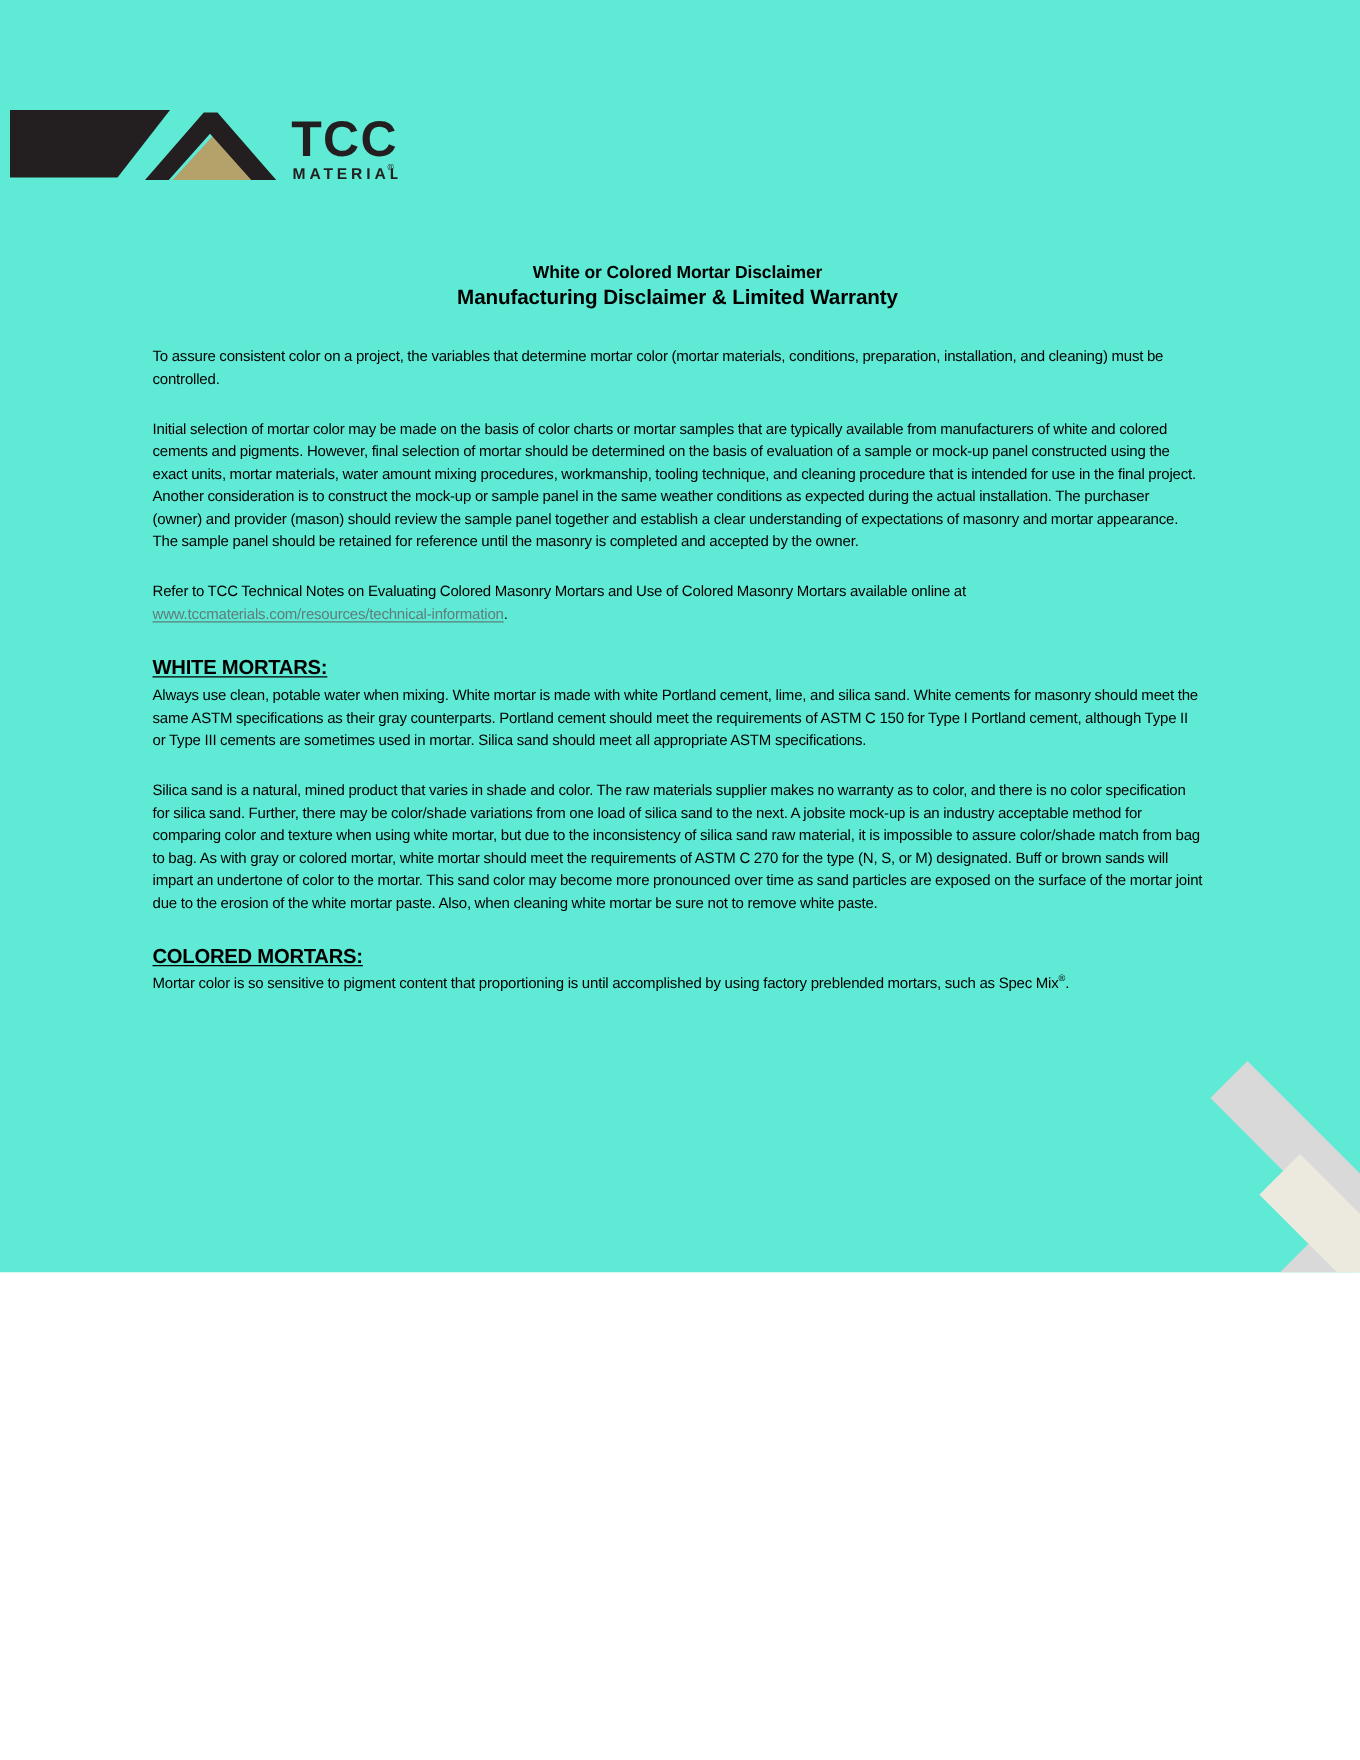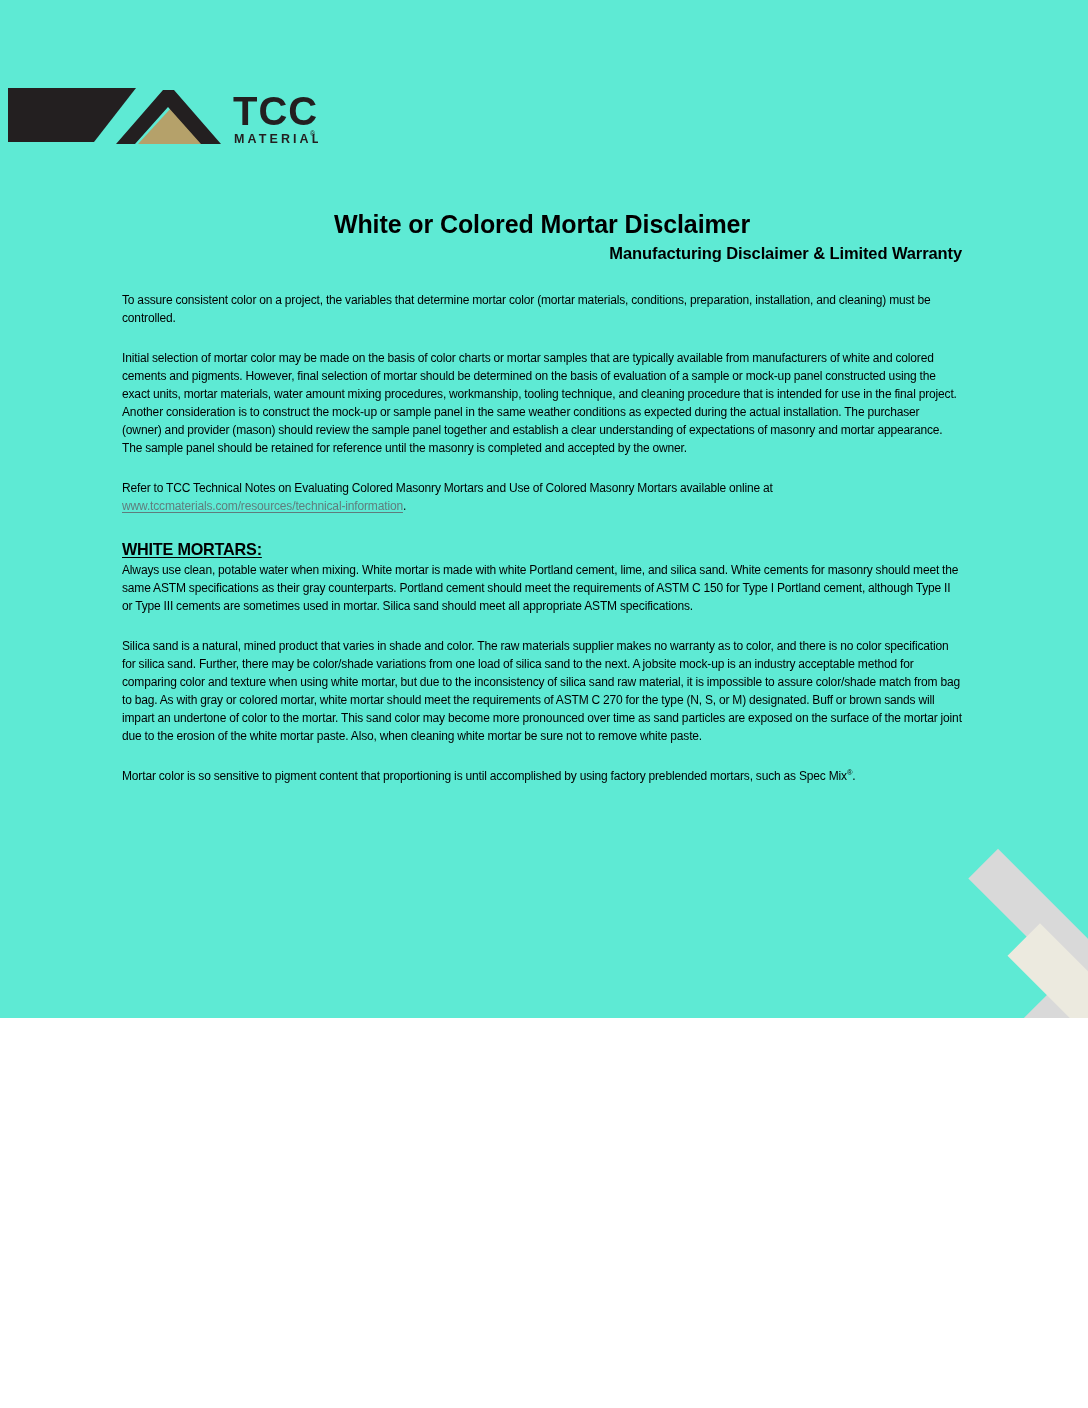--- a/index.html
+++ b/index.html
@@ -71,27 +71,27 @@
   .content {
     position: absolute;
     left: 122px;
     top: 208px;
     width: 840px;
     z-index: 2;
   }
   .doc-title {
     text-align: center;
     font-weight: bold;
-    font-size: 25px;
+    font-size: 14px;
     line-height: 1.32;
     letter-spacing: -0.1px;
     margin: 0 0 2px 0;
   }
   .doc-subtitle {
-    text-align: right;
+    text-align: center;
     font-weight: bold;
     font-size: 16.5px;
     line-height: 1.32;
     letter-spacing: -0.1px;
     margin: 0 0 26px 0;
   }
   .sec-head {
     font-weight: bold;
     font-size: 16.2px;
     line-height: 1.5;
@@ -207,20 +207,21 @@
 
     <div class="gap"></div>
 
     <h3 class="sec-head">WHITE MORTARS:</h3>
     <p class="body">Always use clean, potable water when mixing. White mortar is made with white Portland cement, lime, and silica sand. White cements for masonry should meet the same ASTM specifications as their gray counterparts. Portland cement should meet the requirements of ASTM C 150 for Type I Portland cement, although Type II or Type III cements are sometimes used in mortar. Silica sand should meet all appropriate ASTM specifications.</p>
     <div class="gap"></div>
     <p class="body">Silica sand is a natural, mined product that varies in shade and color. The raw materials supplier makes no warranty as to color, and there is no color specification for silica sand. Further, there may be color/shade variations from one load of silica sand to the next. A jobsite mock-up is an industry acceptable method for comparing color and texture when using white mortar, but due to the inconsistency of silica sand raw material, it is impossible to assure color/shade match from bag to bag. As with gray or colored mortar, white mortar should meet the requirements of ASTM C 270 for the type (N, S, or M) designated. Buff or brown sands will impart an undertone of color to the mortar. This sand color may become more pronounced over time as sand particles are exposed on the surface of the mortar joint due to the erosion of the white mortar paste. Also, when cleaning white mortar be sure not to remove white paste.</p>
 
     <div class="gap"></div>
 
+    <h3 class="sec-head">COLORED MORTARS:</h3>
     <p class="body">
       <span>Mortar color is so sensitive to pigment content that proportioning is until accomplished by using factory preblended mortars, such as Spec Mix</span><sup class="reg">®</sup><span>.</span>
     </p>
 
   </div>
 
   <div class="footer-rule"></div>
 
   <div class="footer">
 

